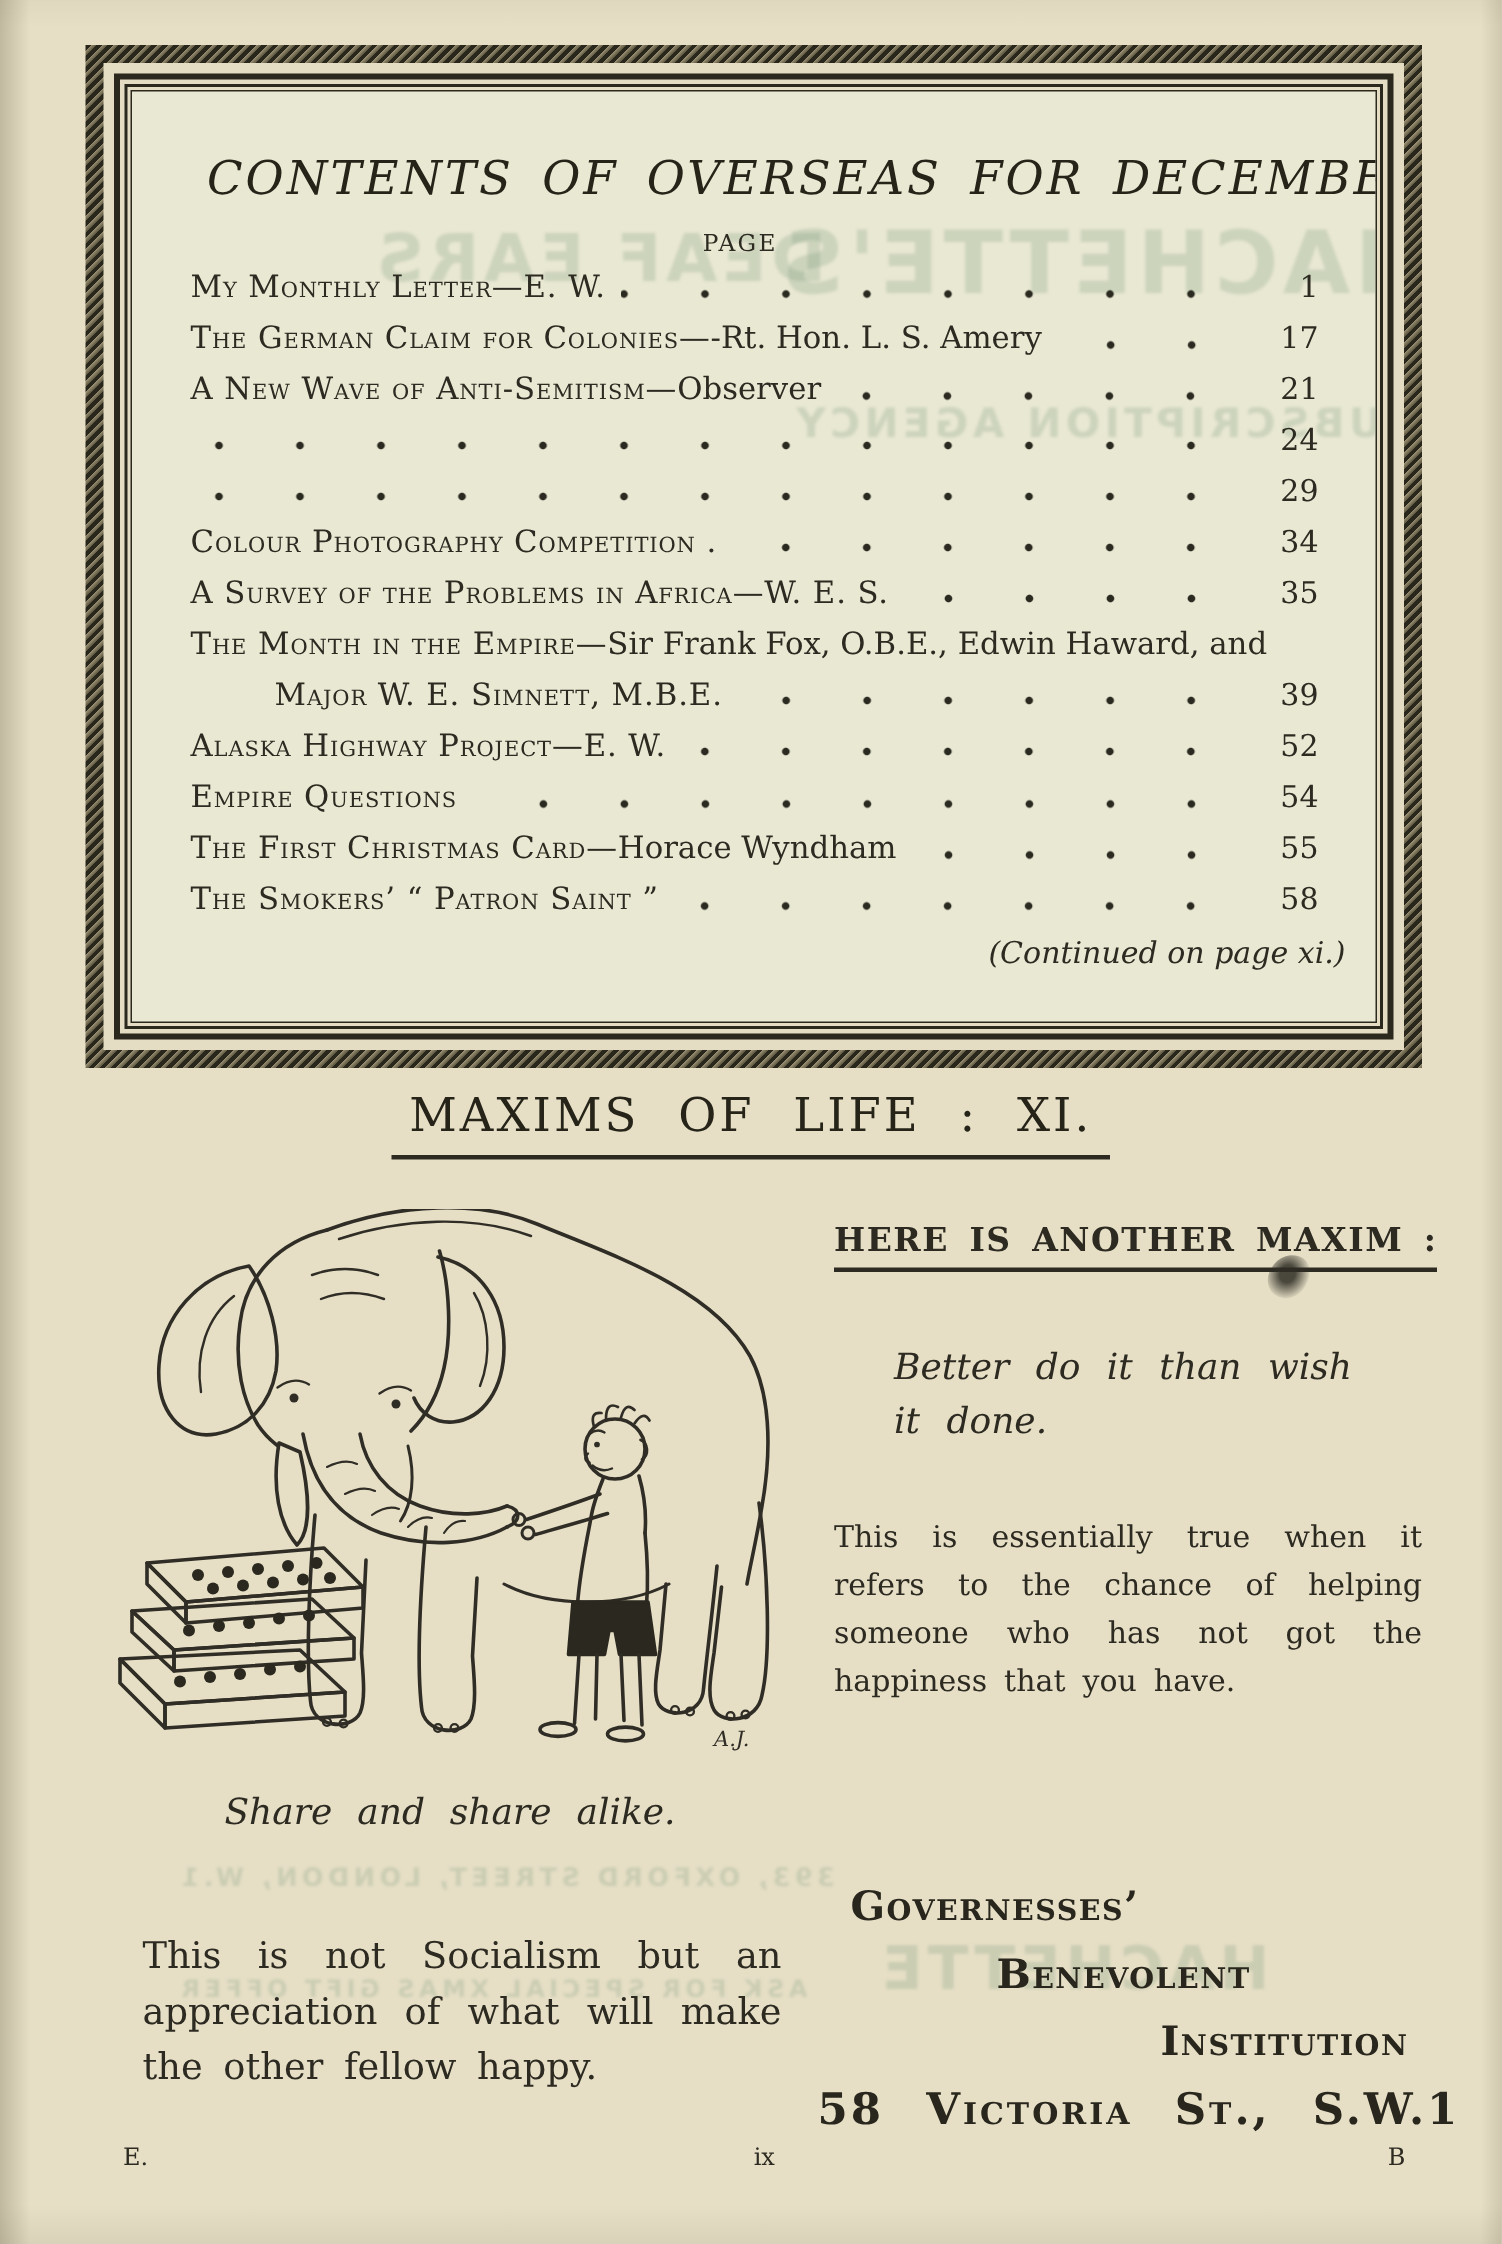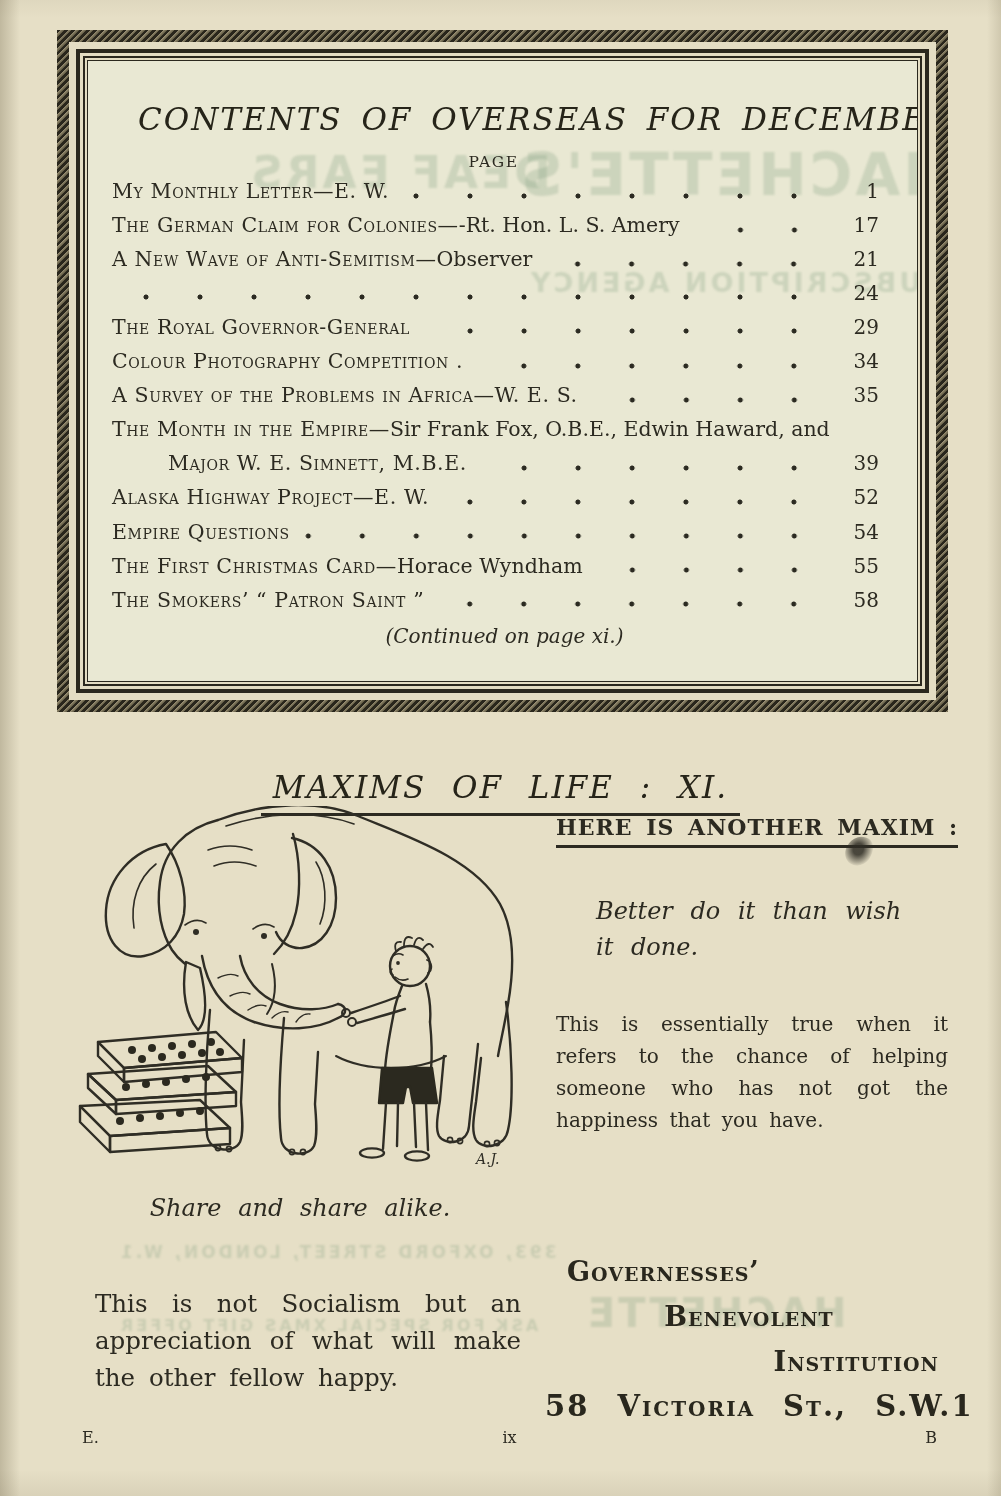--- a/index.html
+++ b/index.html
@@ -32,44 +32,44 @@
   .toc-title{
     font-style:italic;font-size:31px;letter-spacing:2px;word-spacing:7px;
     margin-left:26px;color:#262419;white-space:nowrap;
   }
   .toc-pagelabel{
     text-align:center;padding-right:22px;margin-top:16px;
     font-size:15.5px;letter-spacing:1.5px;color:#2c2a21;
   }
   .toc-rows{margin-top:10px;padding-right:18px;}
   .toc-row{display:flex;align-items:baseline;margin-bottom:12.6px;font-size:20.5px;line-height:1.05;}
-  .toc-row .sc{font-variant:small-caps;letter-spacing:.6px;white-space:pre;}
+  .toc-row .sc{font-variant:small-caps;letter-spacing:.6px;white-space:pre;margin-left:15px;}
   .toc-row .rest{white-space:pre;}
   .toc-row .leader{
     flex:1;height:6px;align-self:flex-end;margin:0 12px 4px 10px;
     background-image:radial-gradient(circle,#2b2a21 2.1px,rgba(43,42,33,0) 2.9px);
     background-size:54px 6px;background-repeat:repeat-x;background-position:right center;
   }
   .toc-row.no-leader .leader{background:none;}
   .toc-row.indent{padding-left:56px;}
   .toc-row .pg{width:46px;text-align:right;font-size:20px;}
-  .toc-continued{text-align:center;font-style:italic;font-size:20px;}
+  .toc-continued{text-align:right;font-style:italic;font-size:20px;}
   
   .ghost{
     position:absolute;transform:scaleX(-1);
     color:rgba(125,155,125,.26);
     font-family:"DejaVu Sans","Liberation Sans",sans-serif;
     font-weight:bold;letter-spacing:3px;white-space:nowrap;
     filter:blur(1.1px);pointer-events:none;
   }
   
   .section-title-wrap{position:absolute;left:0;right:0;top:726px;text-align:center;}
   .section-title{
-    display:inline-block;font-style:italic;font-size:31px;letter-spacing:2px;word-spacing:14px;
-    border-bottom:3.5px solid #2c2a21;padding:0 12px 8px;color:#262419;white-space:nowrap;margin-top:43px;
+    display:inline-block;font-size:31px;letter-spacing:2px;word-spacing:14px;
+    border-bottom:3.5px solid #2c2a21;padding:0 12px 8px;color:#262419;white-space:nowrap;
   }
   .maxim-heading-wrap{position:absolute;left:556px;top:814px;}
   .maxim-heading{
     display:inline-block;font-weight:bold;font-size:22px;letter-spacing:1px;word-spacing:5px;
     border-bottom:3px solid #2c2a21;padding-bottom:5px;white-space:nowrap;
   }
   .ink-blot{
     position:absolute;left:846px;top:836px;width:26px;height:30px;
     background:radial-gradient(ellipse at 45% 45%, rgba(46,44,36,.85) 25%, rgba(46,44,36,.35) 55%, rgba(46,44,36,0) 75%);
     border-radius:60% 40% 55% 45%;transform:rotate(20deg);
@@ -140,21 +140,20 @@
                     <span class="rest">Observer</span>
                     <span class="leader"></span>
                     <span class="pg">21</span>
                   </div>
                 <div class="toc-row">
                     <span class="rest"></span>
                     <span class="leader"></span>
                     <span class="pg">24</span>
                   </div>
                 <div class="toc-row">
-                    <span class="sc">The Royal Governor-General</span>
                     <span class="rest"></span>
                     <span class="leader"></span>
                     <span class="pg">29</span>
                   </div>
                 <div class="toc-row">
                     <span class="sc">Colour Photography Competition .</span>
                     <span class="rest"></span>
                     <span class="leader"></span>
                     <span class="pg">34</span>
                   </div>

